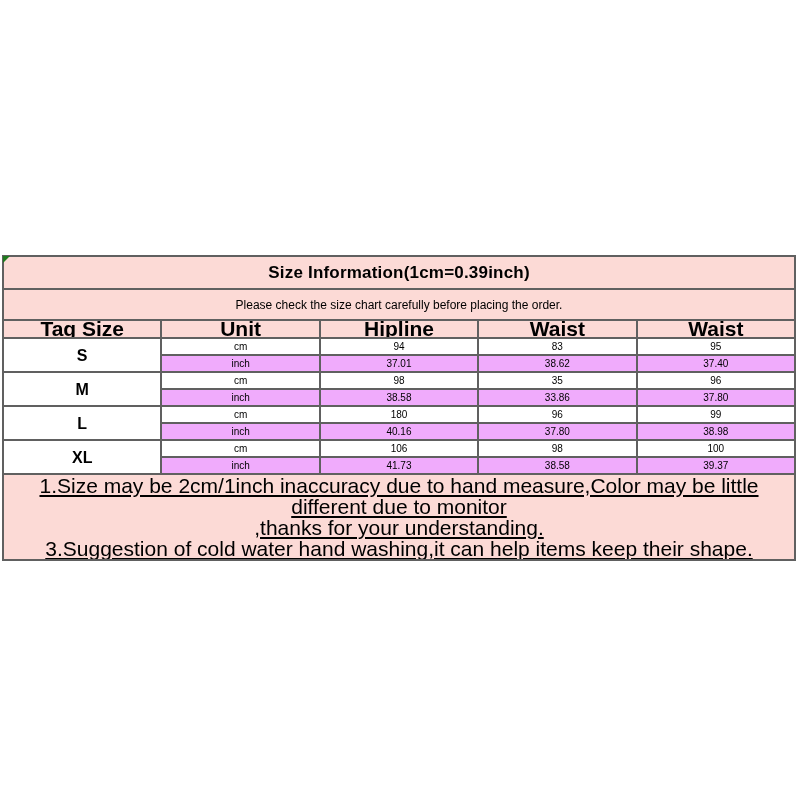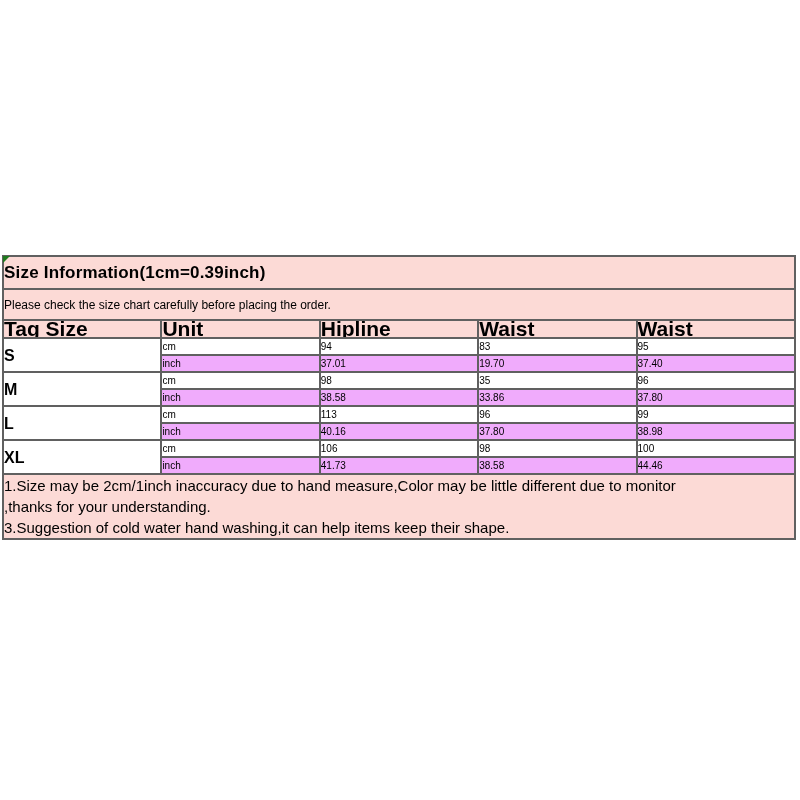--- a/index.html
+++ b/index.html
@@ -30,21 +30,21 @@
     border-right: 7px solid transparent;
     z-index: 2;
   }
   table.size-table {
     border-collapse: collapse;
     table-layout: fixed;
     width: 100%;
   }
   table.size-table td, table.size-table th {
     border: 2px solid #606060;
-    text-align: left;
+    text-align: center;
     padding: 0;
     overflow: hidden;
   }
   .row-title td {
     background: #fcdad6;
     font-weight: bold;
     font-size: 17px;
     height: 31px;
     letter-spacing: 0.2px;
   }
@@ -69,25 +69,26 @@
   .cm-row td { background: #ffffff; }
   .inch-row td { background: #f0abfc; }
   td.size-cell {
     background: #ffffff;
     font-weight: bold;
     font-size: 16px;
   }
   .row-footer td {
     background: #fcdad6;
     text-align: left;
-    font-size: 15px;
+    font-size: 21px;
     line-height: 21px;
     padding: 2px 4px 3px 3px;
     white-space: normal;
     height: auto;
+    text-decoration: underline;
   }
 </style>
 </head>
 <body>
 
 <div class="size-sheet">
   <div class="corner-mark"></div>
 
   <table class="size-table">
     <colgroup>
@@ -118,42 +119,42 @@
     <tr class="cm-row">
       <td class="size-cell" rowspan="2">S</td>
       <td>cm</td>
       <td>94</td>
       <td>83</td>
       <td>95</td>
     </tr>
     <tr class="inch-row">
       <td>inch</td>
       <td>37.01</td>
-      <td>19.70</td>
+      <td>38.62</td>
       <td>37.40</td>
     </tr>
 
     <tr class="cm-row">
       <td class="size-cell" rowspan="2">M</td>
       <td>cm</td>
       <td>98</td>
       <td>35</td>
       <td>96</td>
     </tr>
     <tr class="inch-row">
       <td>inch</td>
       <td>38.58</td>
       <td>33.86</td>
       <td>37.80</td>
     </tr>
 
     <tr class="cm-row">
       <td class="size-cell" rowspan="2">L</td>
       <td>cm</td>
-      <td>113</td>
+      <td>180</td>
       <td>96</td>
       <td>99</td>
     </tr>
     <tr class="inch-row">
       <td>inch</td>
       <td>40.16</td>
       <td>37.80</td>
       <td>38.98</td>
     </tr>
 
@@ -161,21 +162,21 @@
       <td class="size-cell" rowspan="2">XL</td>
       <td>cm</td>
       <td>106</td>
       <td>98</td>
       <td>100</td>
     </tr>
     <tr class="inch-row">
       <td>inch</td>
       <td>41.73</td>
       <td>38.58</td>
-      <td>44.46</td>
+      <td>39.37</td>
     </tr>
 
     <tr class="row-footer">
       <td colspan="5">
         <div>1.Size may be 2cm/1inch inaccuracy due to hand measure,Color may be little different due to monitor</div>
         <div>,thanks for your understanding.</div>
         <div>3.Suggestion of cold water hand washing,it can help items keep their shape.</div>
       </td>
     </tr>
   </tbody>

